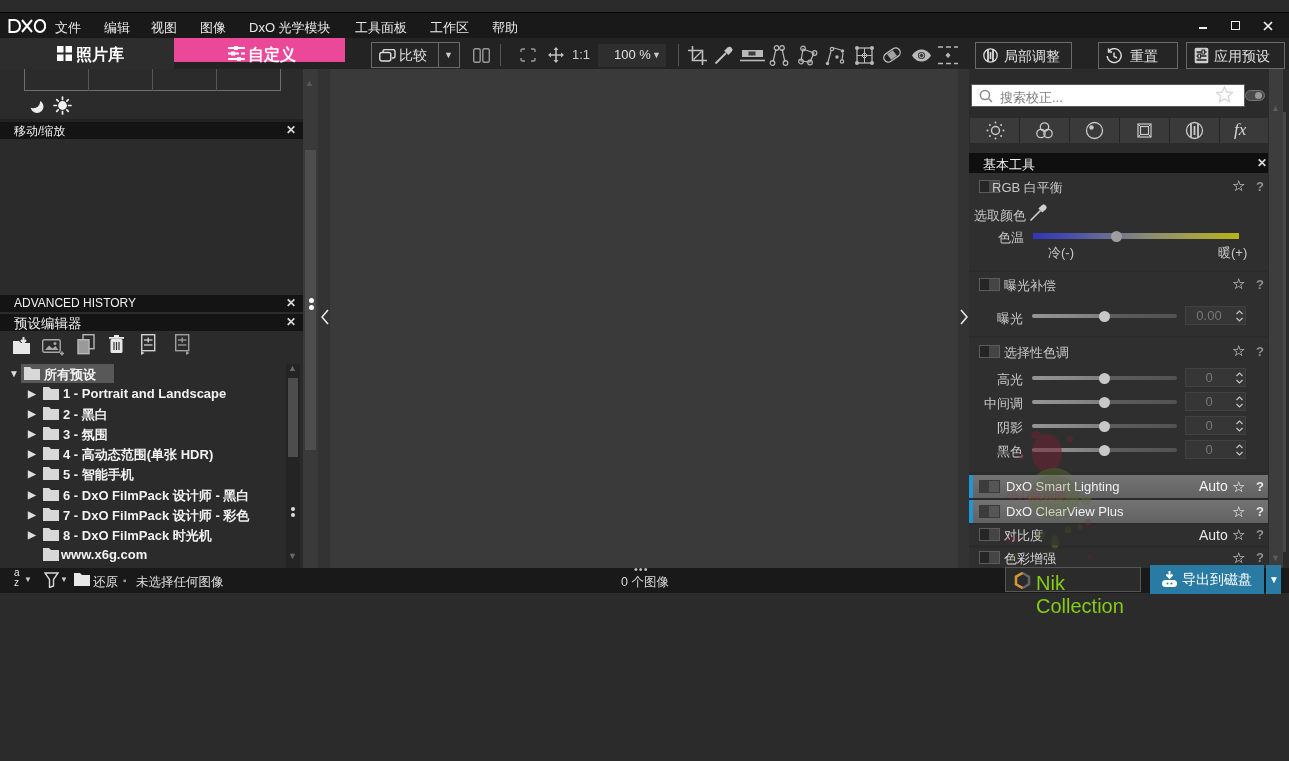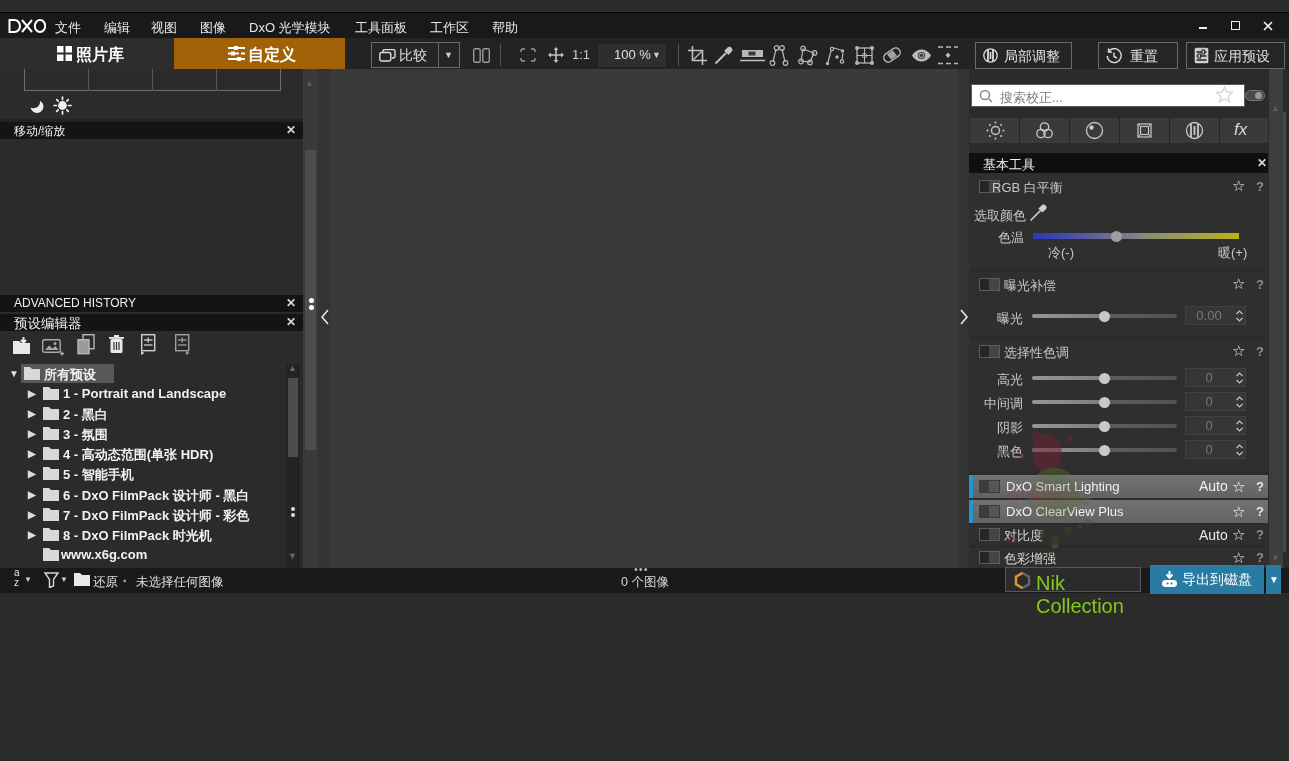--- a/index.html
+++ b/index.html
@@ -9,21 +9,21 @@
 #app { position:relative; width:1289px; height:761px; background:#2b2b2b;margin-top:12px; }
 
 
 #titlebar { left:0; top:0; width:1289px; height:26px; background:#191919; border-top:1px solid #000; }
 .menuitem { position:absolute; top:6px; color:#e8e8e8; font-size:13px; white-space:nowrap; }
 .winbtn { position:absolute; color:#f0f0f0; }
 
 
 #tabrow { left:0; top:26px; width:1289px; height:31px; background:#232323; }
 #tabrow .leftbg { position:absolute; left:0; top:0; width:174px; height:31px; background:#2d2d2d; }
-#tabcustom { position:absolute; left:174px; top:0; width:171px; height:31px; background:#a16207; }
+#tabcustom { position:absolute; left:174px; top:0; width:171px; height:24px; background:#ec4899; }
 .tabtxt { color:#fff; font-size:16px; font-weight:bold; }
 
 
 .tbtn { position:absolute; border:1px solid #6a6a6a; background:#252525; color:#e0e0e0; font-size:14px; }
 
 
 #leftpanel { left:0; top:57px; width:303px; height:499px; background:#2b2b2b; overflow:hidden; }
 .phead { position:absolute; left:0; width:303px; height:17px; background:#141414; color:#f0f0f0; font-size:13px; }
 .phead .t { position:absolute; left:14px; top:1px; }
 .phead .x { position:absolute; right:7px; top:1px; color:#d8d8d8; font-size:12px; font-weight:bold; }
@@ -458,21 +458,21 @@
       <rect x="3" y="3" width="13" height="13" fill="none" stroke="#c8c8c8" stroke-width="1.2"></rect>
       <rect x="5.5" y="5.5" width="8" height="8" fill="none" stroke="#c8c8c8" stroke-width="1.2"></rect>
       <path d="M3 3 L5.5 5.5 M16 3 L13.5 5.5 M3 16 L5.5 13.5 M16 16 L13.5 13.5" stroke="#c8c8c8" stroke-width="1"></path>
     </svg>
     <svg class="abs" style="left:216px;top:52px" width="19" height="19" viewBox="0 0 19 19">
       <circle cx="9.5" cy="9.5" r="8" fill="none" stroke="#c8c8c8" stroke-width="1.3"></circle>
       <line x1="6" y1="2.5" x2="6" y2="16.5" stroke="#c8c8c8" stroke-width="1.8"></line>
       <line x1="9.5" y1="5" x2="9.5" y2="14" stroke="#c8c8c8" stroke-width="1.8"></line>
       <line x1="13" y1="2.5" x2="13" y2="16.5" stroke="#c8c8c8" stroke-width="1.8"></line>
     </svg>
-    <span class="abs" style="left:265px;top:51px;color:#d8d8d8;font-size:17px;font-style:italic;font-family:Liberation Sans, sans-serif">fx</span>
+    <span class="abs" style="left:265px;top:51px;color:#d8d8d8;font-size:17px;font-style:italic;font-family:Liberation Serif, serif">fx</span>
 
     <div class="abs" style="left:0;top:84px;width:299px;height:20px;background:#0f0f0f">
       <span class="abs" style="left:14px;top:3px;color:#f0f0f0;font-size:13px">基本工具</span>
       <span class="abs" style="left:288px;top:3px;color:#d8d8d8;font-size:12px;font-weight:bold">✕</span>
     </div>
 
     <div class="rp-sect" style="top:104px;height:97px">
       <div class="chk" style="left:10px;top:7px"></div>
       <span class="rp-label" style="left:23px;top:6px">RGB 白平衡</span>
       <span class="star" style="left:263px;top:4px">☆</span>

